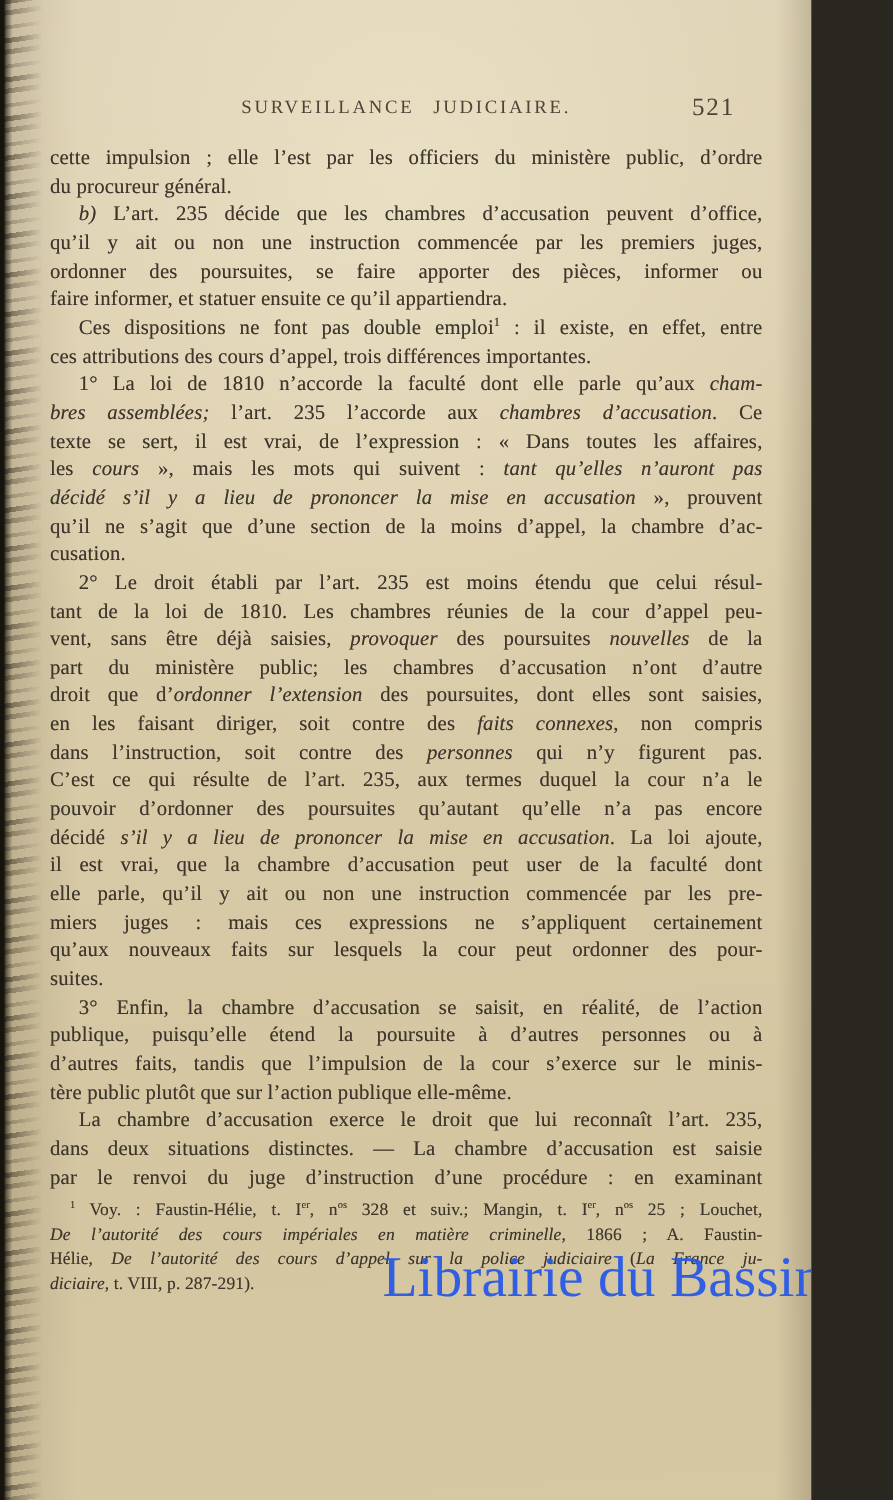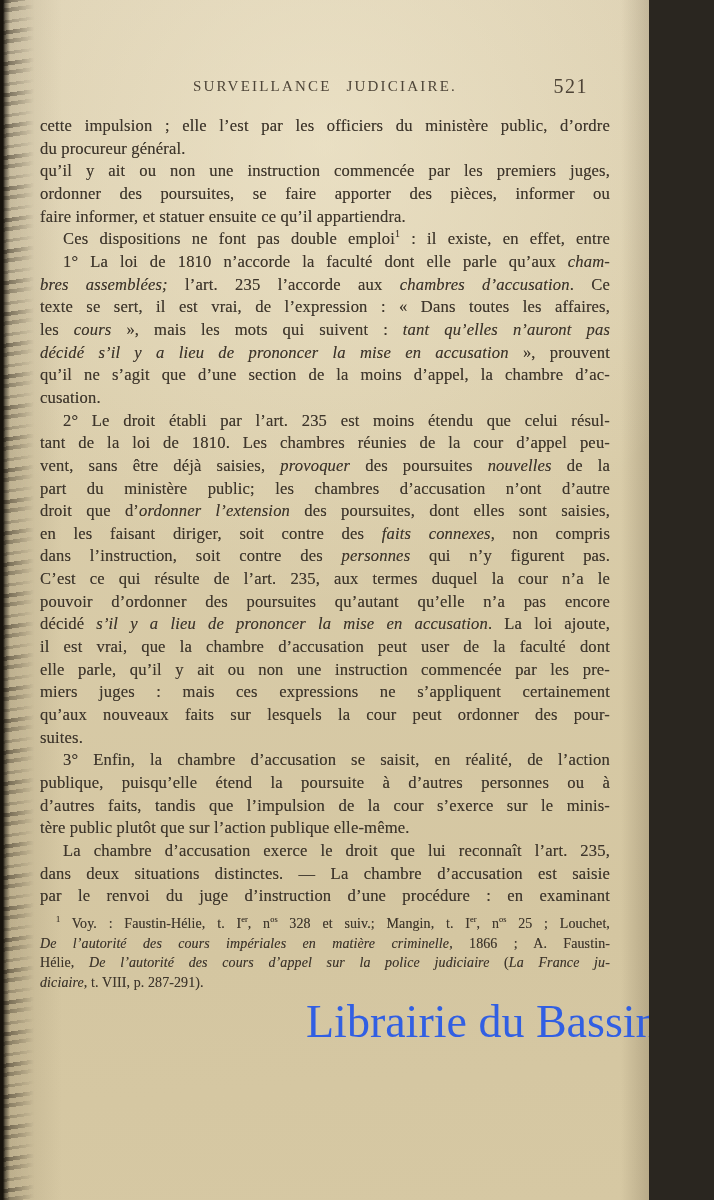--- a/index.html
+++ b/index.html
@@ -59,24 +59,26 @@
   <div class="spine"></div>
 
   <div class="page" style="color: rgb(62, 54, 44);">
     <div class="running-head">
       <div class="head-title">SURVEILLANCE JUDICIAIRE.</div>
       <div class="head-num">521</div>
     </div>
     <div class="body-text" id="body-text">
         <div class="line">cette impulsion ; elle l’est par les officiers du ministère public, d’ordre</div>
         <div class="line end">du procureur général.</div>
+        <div class="line indent"><span class="it">b)</span> L’art. 235 décide que les chambres d’accusation peuvent d’office,</div>
         <div class="line">qu’il y ait ou non une instruction commencée par les premiers juges,</div>
         <div class="line">ordonner des poursuites, se faire apporter des pièces, informer ou</div>
         <div class="line end">faire informer, et statuer ensuite ce qu’il appartiendra.</div>
         <div class="line indent">Ces dispositions ne font pas double emploi<span class="sup">1</span> : il existe, en effet, entre</div>
+        <div class="line end">ces attributions des cours d’appel, trois différences importantes.</div>
         <div class="line indent">1° La loi de 1810 n’accorde la faculté dont elle parle qu’aux <span class="it">cham-</span></div>
         <div class="line"><span class="it">bres assemblées;</span> l’art. 235 l’accorde aux <span class="it">chambres d’accusation</span>. Ce</div>
         <div class="line">texte se sert, il est vrai, de l’expression : « Dans toutes les affaires,</div>
         <div class="line">les <span class="it">cours</span> », mais les mots qui suivent : <span class="it">tant qu’elles n’auront pas</span></div>
         <div class="line"><span class="it">décidé s’il y a lieu de prononcer la mise en accusation</span> », prouvent</div>
         <div class="line">qu’il ne s’agit que d’une section de la moins d’appel, la chambre d’ac-</div>
         <div class="line end">cusation.</div>
         <div class="line indent">2° Le droit établi par l’art. 235 est moins étendu que celui résul-</div>
         <div class="line">tant de la loi de 1810. Les chambres réunies de la cour d’appel peu-</div>
         <div class="line">vent, sans être déjà saisies, <span class="it">provoquer</span> des poursuites <span class="it">nouvelles</span> de la</div>

